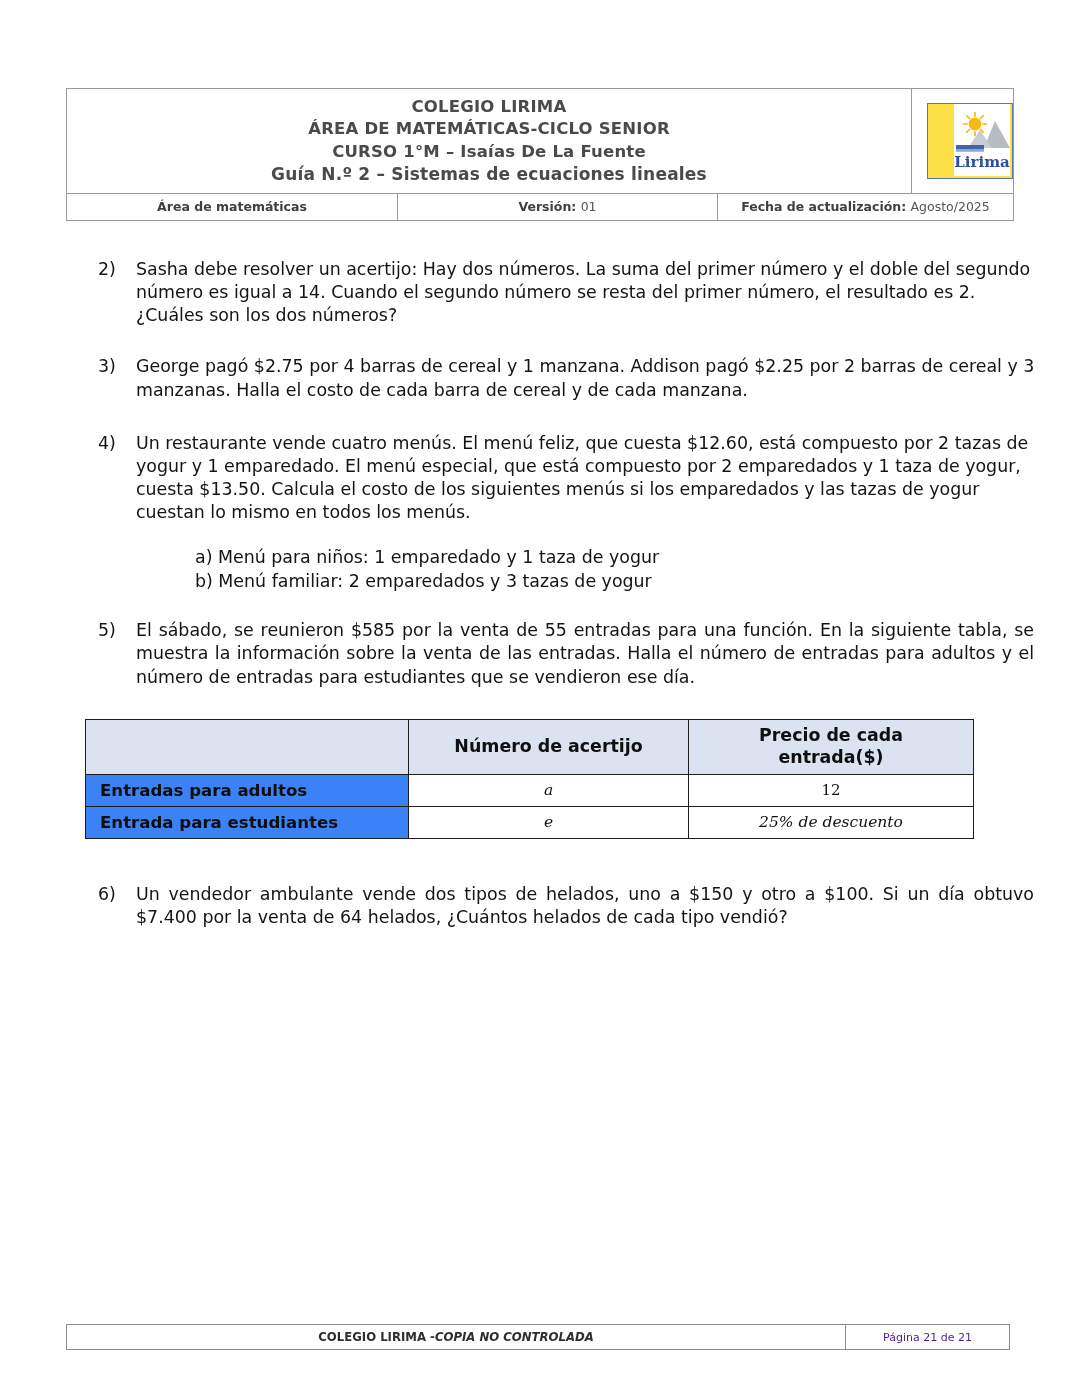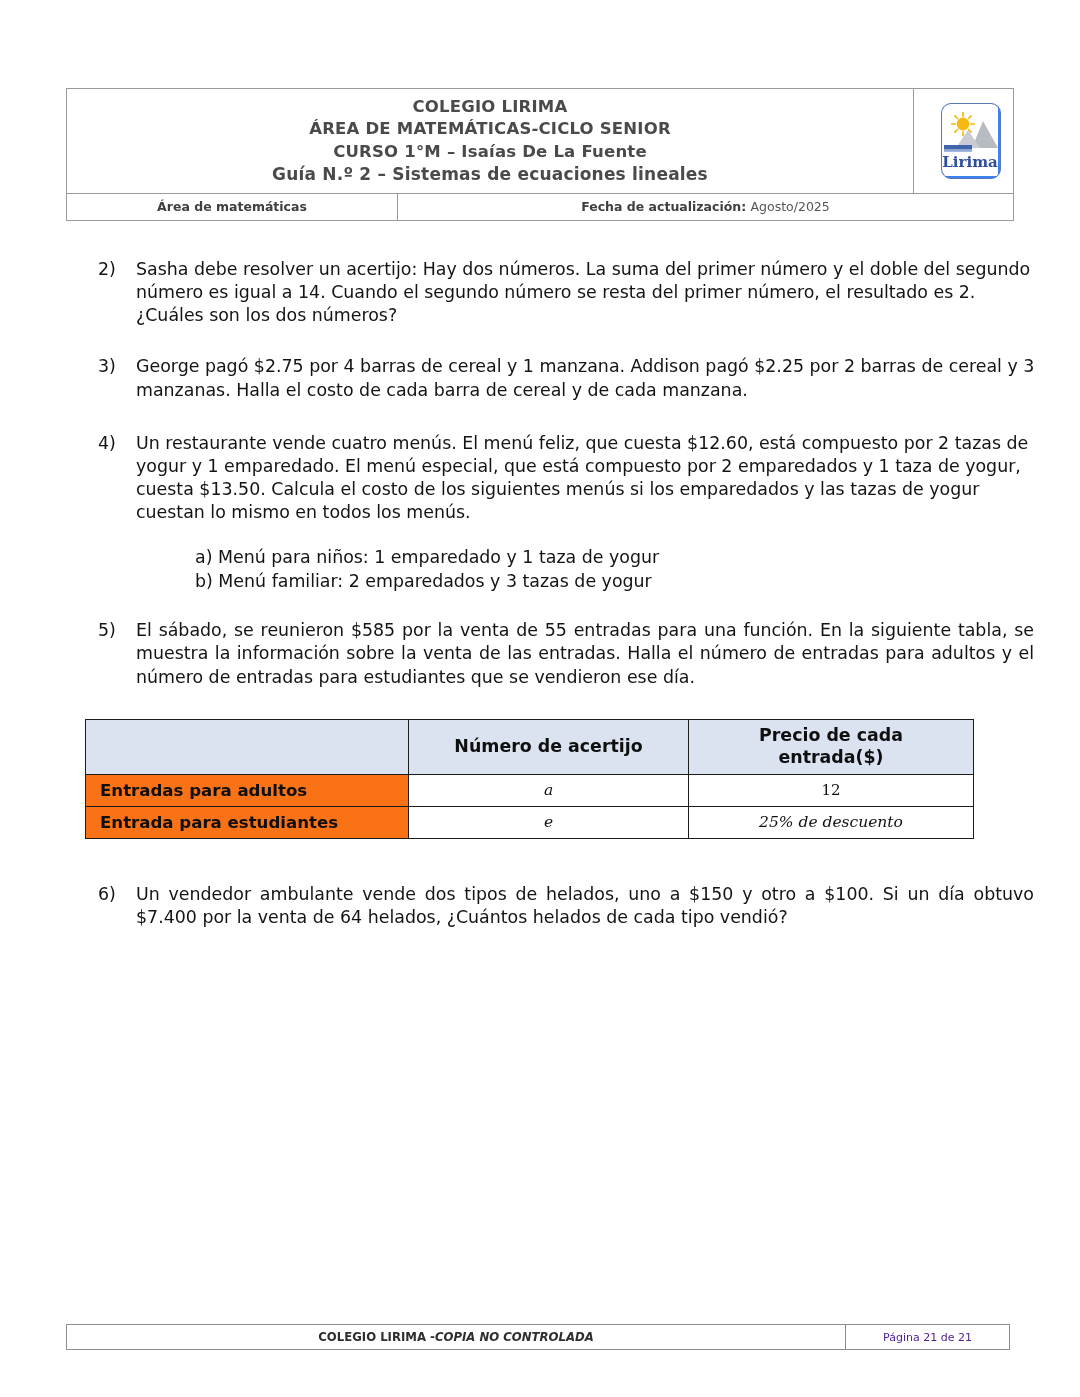--- a/index.html
+++ b/index.html
@@ -52,24 +52,25 @@
   .header-logo-cell {
     flex: 0 0 84px;
     display: flex;
     align-items: center;
     justify-content: center;
   }
   .logo-box {
     width: 58px;
     height: 74px;
     border: 1.5px solid #5877b5;
-    border-radius: 10px;
-    background: #3b82f6;
+    border-radius: 0;
+    background: #fde047;
     position: relative;
     overflow: hidden;
+    padding-left: 26px;
   }
 
   .header-meta {
     display: flex;
     border-top: 1.5px solid #9a9a9a;
   }
   .header-meta > div {
     font-size: 12.5px;
     color: #3f3f3f;
     text-align: center;
@@ -141,21 +142,21 @@
     text-align: center;
     font-weight: bold;
     font-size: 17.4px;
     color: #0f0f0f;
     height: 46px;
     line-height: 1.22;
     padding: 4px 6px;
   }
   .hdr-blank { background: #dbe3f1; }
   .rowlabel {
-    background: #f97316;
+    background: #3b82f6;
     font-weight: bold;
     font-size: 16.6px;
     color: #0f0f0f;
     padding: 3px 0 3px 14px;
     height: 25px;
   }
   .val-cell {
     background: #ffffff;
     text-align: center;
     height: 25px;
@@ -236,20 +237,21 @@
           <rect x="2" y="41" width="28" height="4.6" fill="#3f66ad"></rect>
           <rect x="2" y="45.6" width="28" height="2.2" fill="#8fa8d4"></rect>
 
           <text x="28" y="63" text-anchor="middle" font-family="DejaVu Serif, Liberation Serif, serif" font-size="15" font-weight="bold" fill="#2f4f9e">Lirima</text>
         </svg>
       </div>
     </div>
   </div>
   <div class="header-meta">
     <div class="meta-a">Área de matemáticas</div>
+    <div class="meta-b"><span>Versión:</span> <span class="meta-val">01</span></div>
     <div class="meta-c"><span>Fecha de actualización:</span> <span class="meta-val">Agosto/2025</span></div>
   </div>
 </div>
 
 <div class="content">
 
   <div class="q">
     <span class="num">2)</span>
     <span>Sasha debe resolver un acertijo: Hay dos números. La suma del primer número y el doble del segundo número es igual a 14. Cuando el segundo número se resta del primer número, el resultado es 2. ¿Cuáles son los dos números?</span>
   </div>

